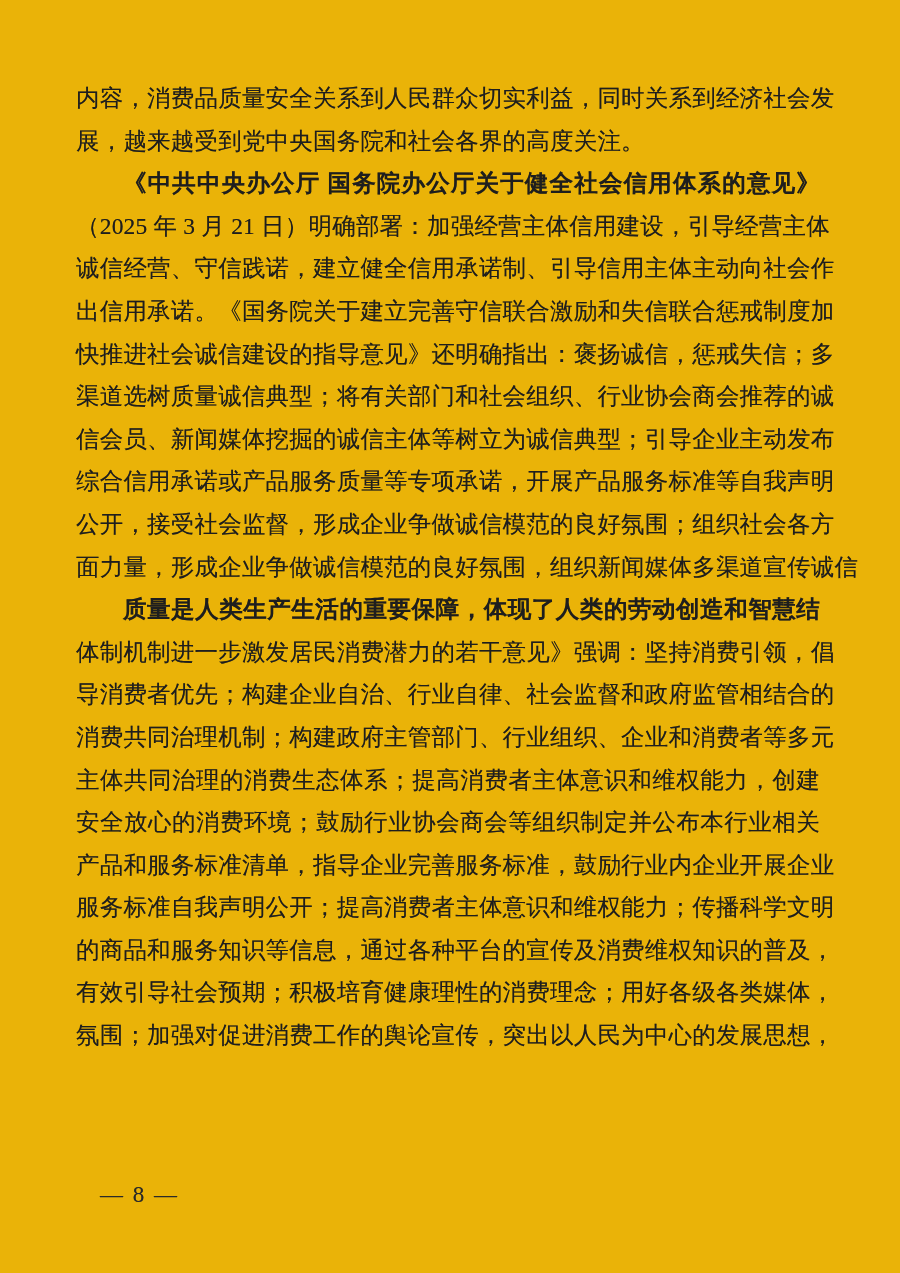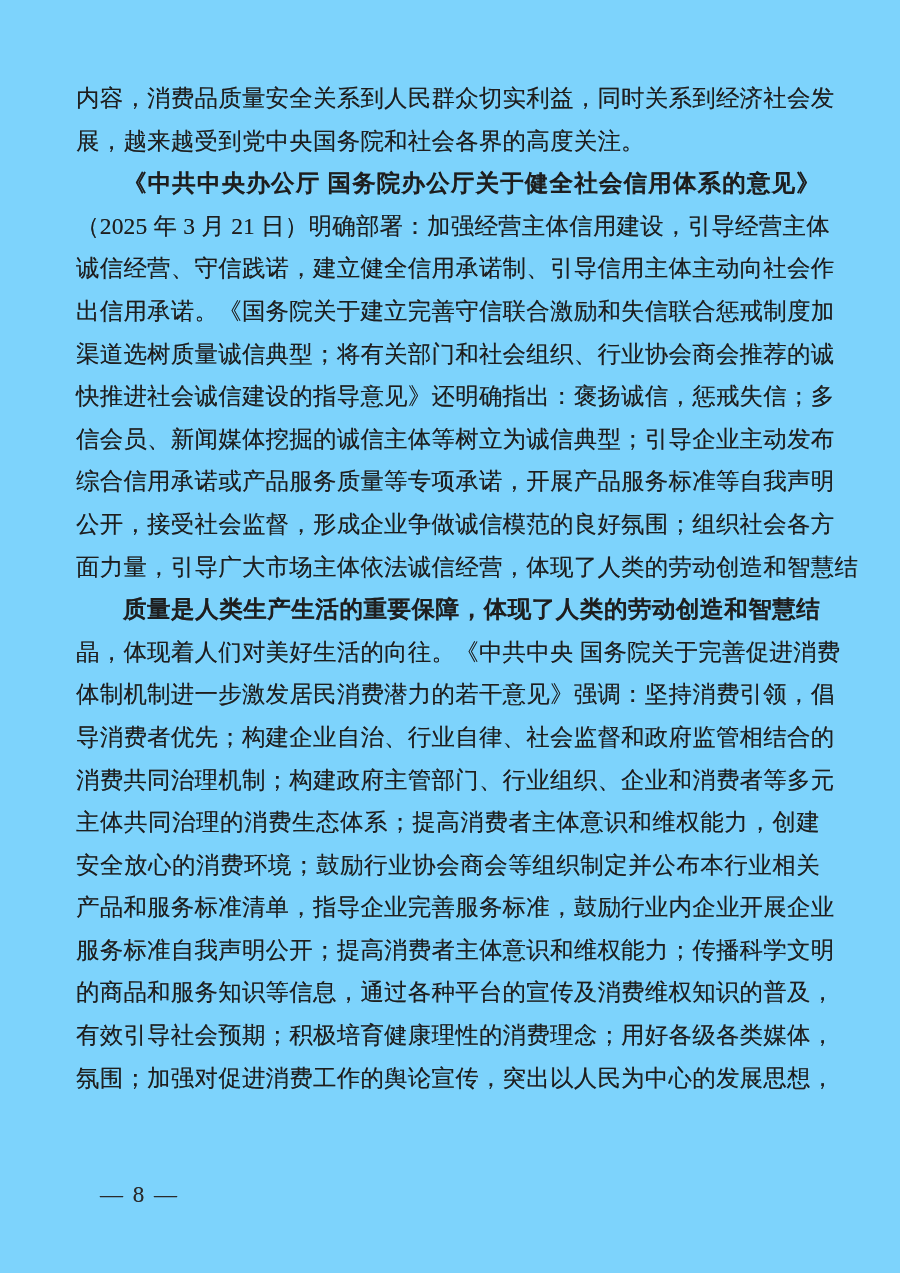--- a/index.html
+++ b/index.html
@@ -4,21 +4,21 @@
 <style>
   html, body {
     margin: 0;
     padding: 0;
     background: #ffffff;
   }
   .page {
     position: relative;
     width: 900px;
     height: 1273px;
-    background: #7dd3fc;
+    background: #eab308;
     overflow: hidden;
     font-family: "Liberation Serif", "DejaVu Serif", serif;
     color: #1e1e1e;
   }
   .body {
     position: absolute;
     left: 76px;
     top: 77px;
     width: 744px;
   }
@@ -56,28 +56,27 @@
 <body>
 
 <div class="page">
   <div class="body" id="doc-body">
       <div class="line">内容，消费品质量安全关系到人民群众切实利益，同时关系到经济社会发</div>
       <div class="line para-end">展，越来越受到党中央国务院和社会各界的高度关注。</div>
       <div class="line indent">《中共中央办公厅 国务院办公厅关于健全社会信用体系的意见》</div>
       <div class="line">（2025 年 3 月 21 日）明确部署：加强经营主体信用建设，引导经营主体</div>
       <div class="line">诚信经营、守信践诺，建立健全信用承诺制、引导信用主体主动向社会作</div>
       <div class="line">出信用承诺。《国务院关于建立完善守信联合激励和失信联合惩戒制度加</div>
+      <div class="line">快推进社会诚信建设的指导意见》还明确指出：褒扬诚信，惩戒失信；多</div>
       <div class="line">渠道选树质量诚信典型；将有关部门和社会组织、行业协会商会推荐的诚</div>
-      <div class="line">快推进社会诚信建设的指导意见》还明确指出：褒扬诚信，惩戒失信；多</div>
       <div class="line">信会员、新闻媒体挖掘的诚信主体等树立为诚信典型；引导企业主动发布</div>
       <div class="line">综合信用承诺或产品服务质量等专项承诺，开展产品服务标准等自我声明</div>
       <div class="line">公开，接受社会监督，形成企业争做诚信模范的良好氛围；组织社会各方</div>
-      <div class="line">面力量，引导广大市场主体依法诚信经营，体现了人类的劳动创造和智慧结</div>
+      <div class="line">面力量，形成企业争做诚信模范的良好氛围，组织新闻媒体多渠道宣传诚信</div>
       <div class="line indent">质量是人类生产生活的重要保障，体现了人类的劳动创造和智慧结</div>
-      <div class="line">晶，体现着人们对美好生活的向往。《中共中央 国务院关于完善促进消费</div>
       <div class="line">体制机制进一步激发居民消费潜力的若干意见》强调：坚持消费引领，倡</div>
       <div class="line">导消费者优先；构建企业自治、行业自律、社会监督和政府监管相结合的</div>
       <div class="line">消费共同治理机制；构建政府主管部门、行业组织、企业和消费者等多元</div>
       <div class="line">主体共同治理的消费生态体系；提高消费者主体意识和维权能力，创建</div>
       <div class="line">安全放心的消费环境；鼓励行业协会商会等组织制定并公布本行业相关</div>
       <div class="line">产品和服务标准清单，指导企业完善服务标准，鼓励行业内企业开展企业</div>
       <div class="line">服务标准自我声明公开；提高消费者主体意识和维权能力；传播科学文明</div>
       <div class="line">的商品和服务知识等信息，通过各种平台的宣传及消费维权知识的普及，</div>
       <div class="line">有效引导社会预期；积极培育健康理性的消费理念；用好各级各类媒体，</div>
       <div class="line">氛围；加强对促进消费工作的舆论宣传，突出以人民为中心的发展思想，</div>

